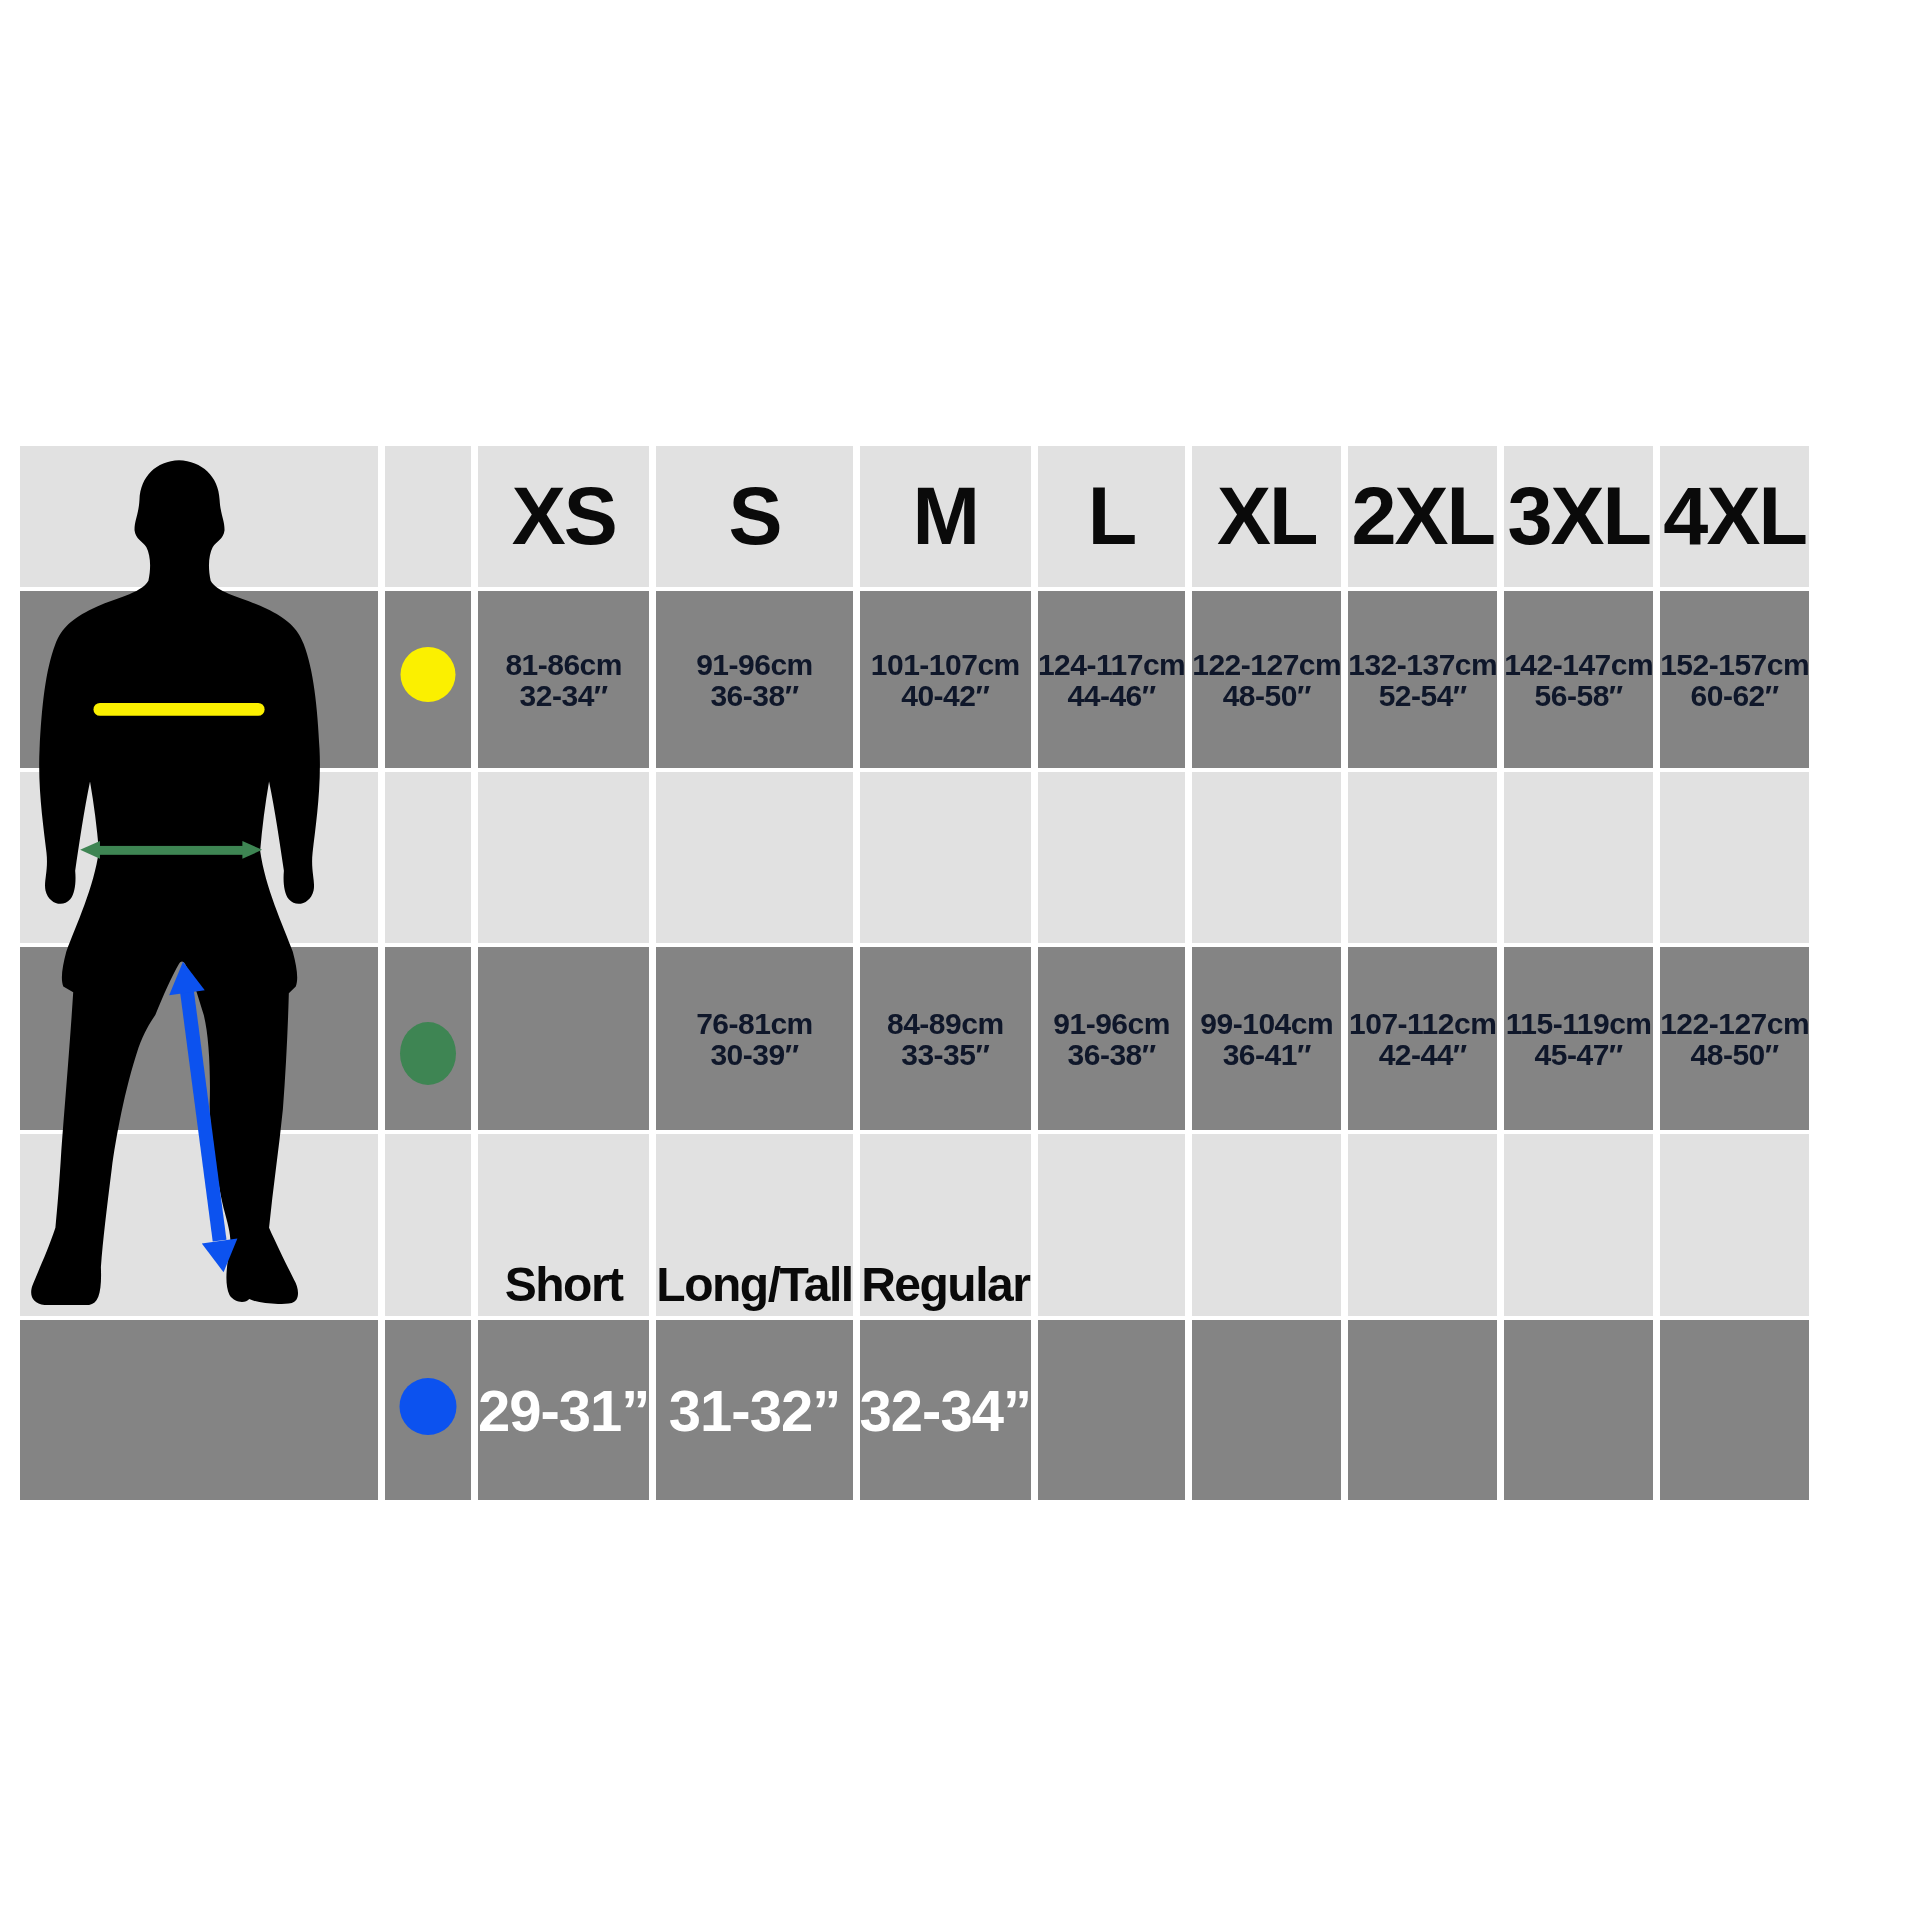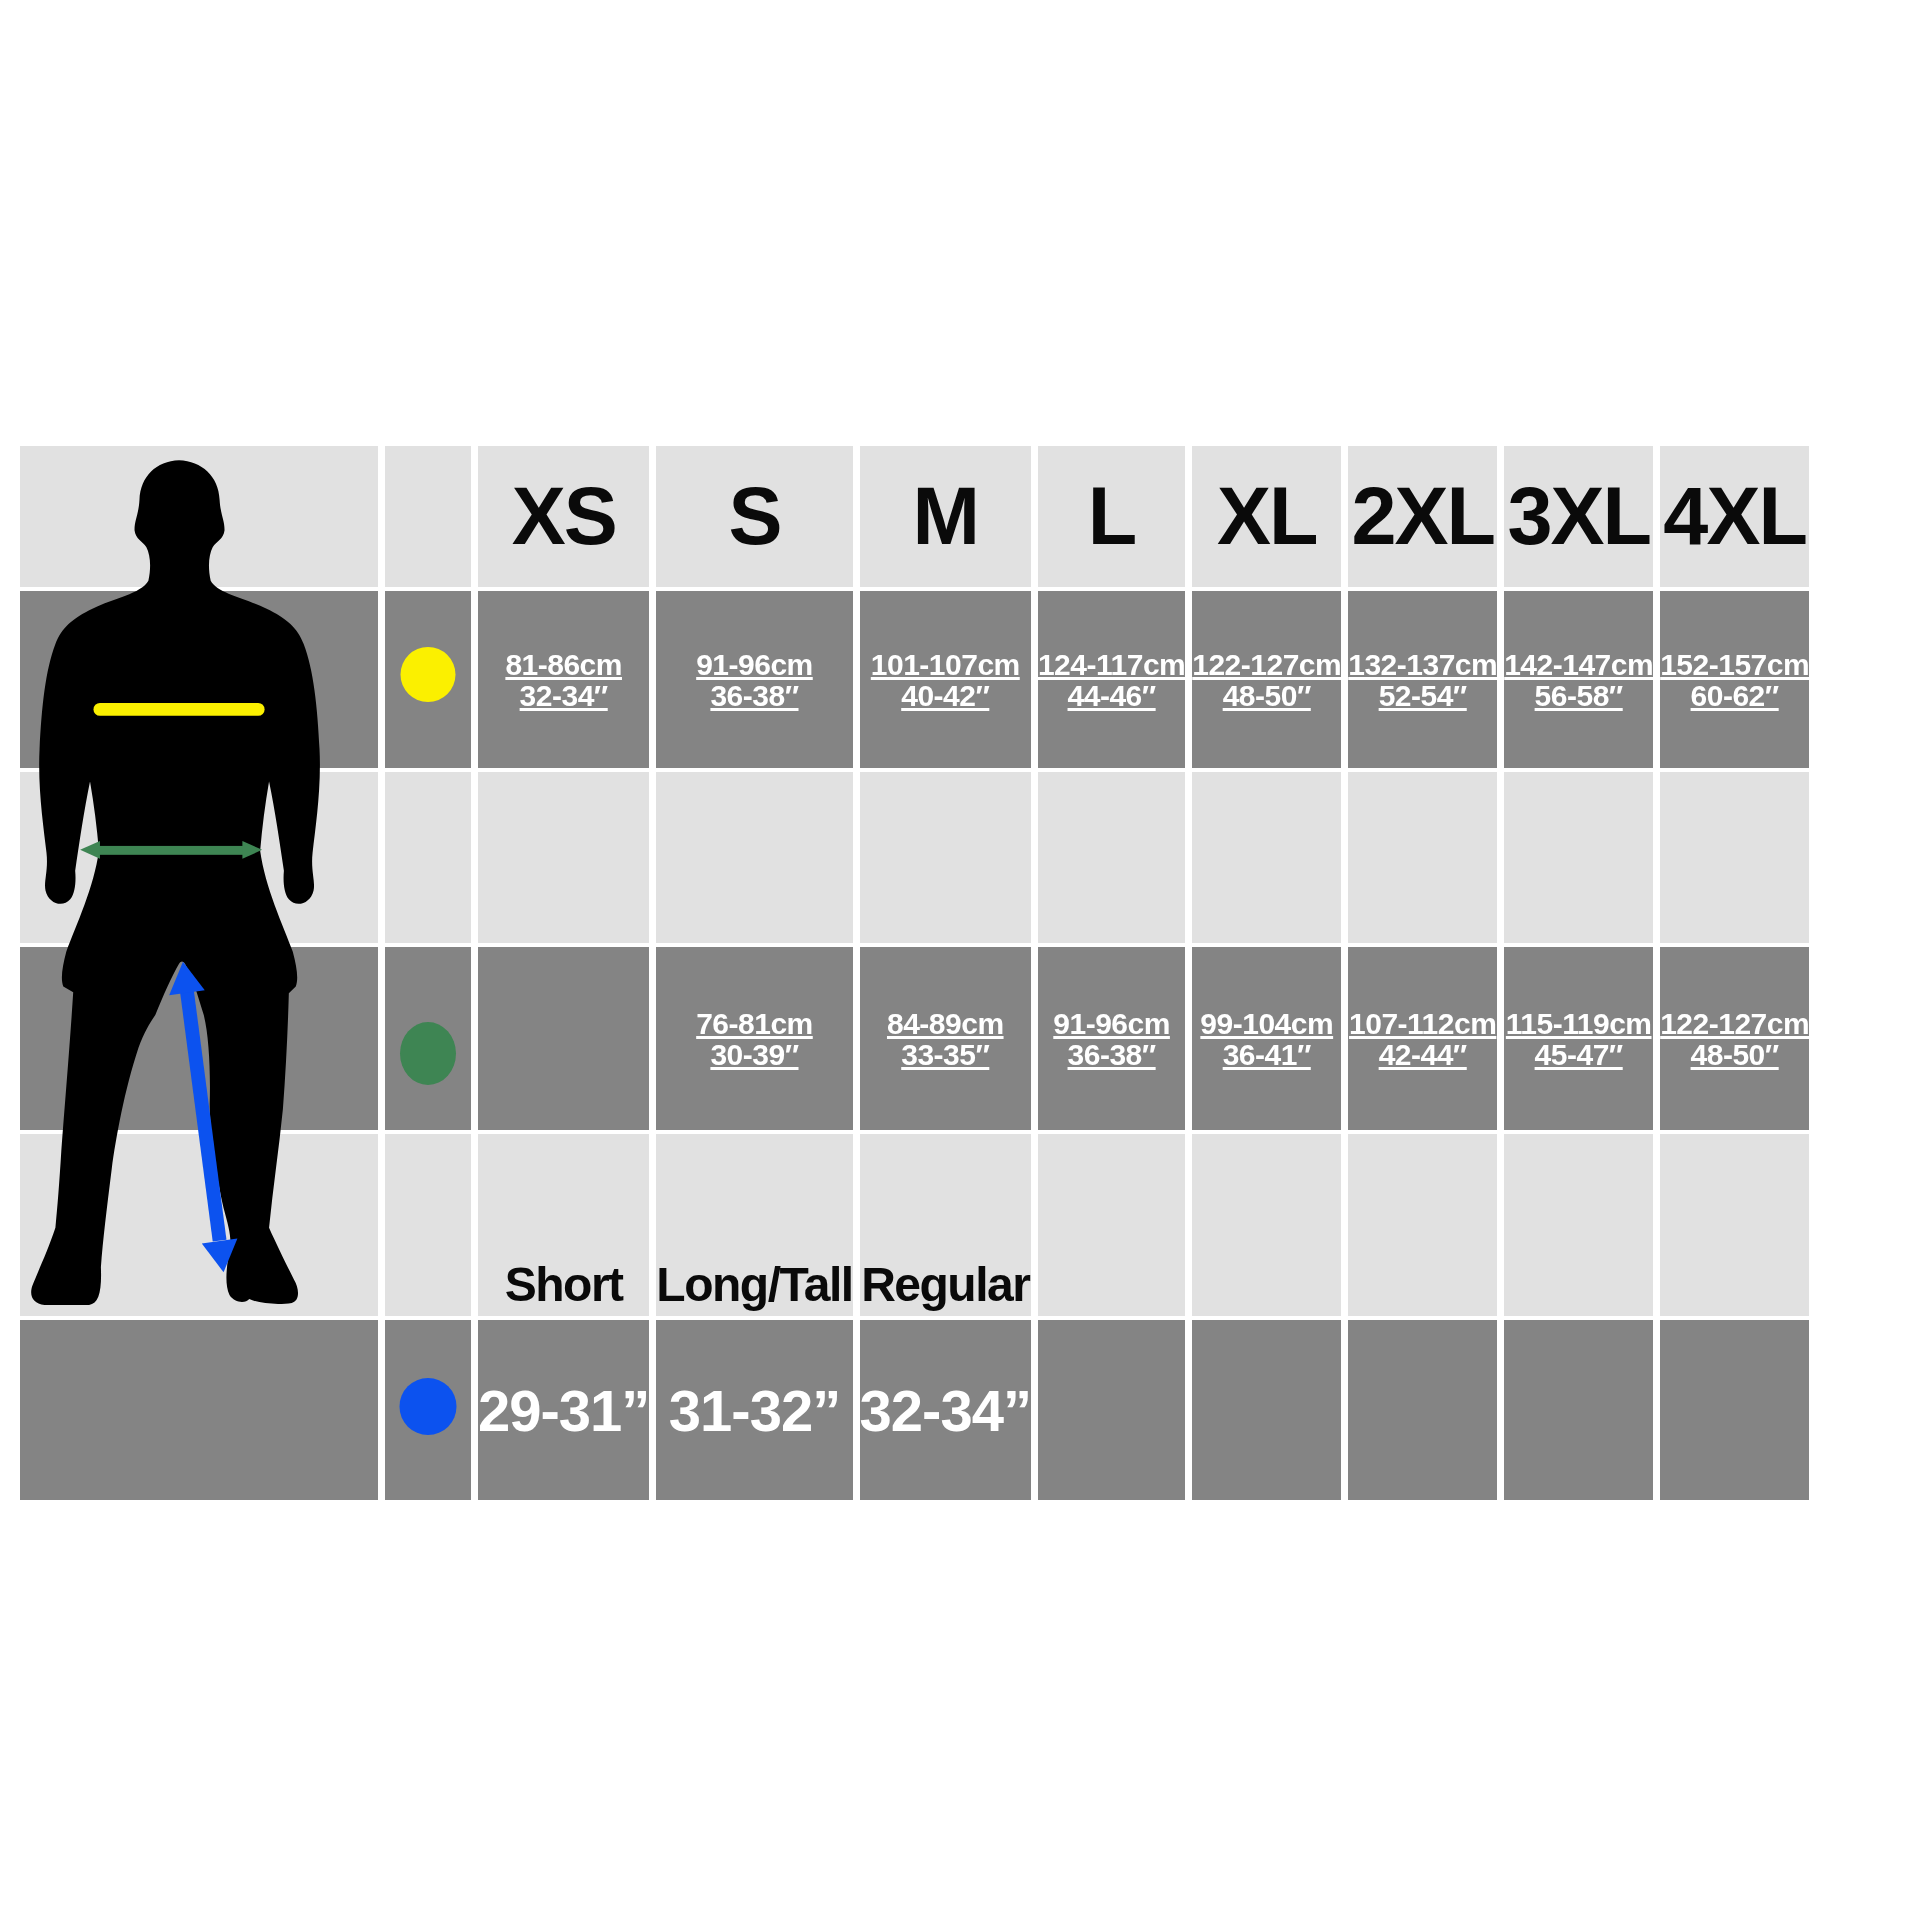--- a/index.html
+++ b/index.html
@@ -20,22 +20,22 @@
   }
   .cell{position:relative;overflow:visible;}
   .dark{background:#848484;}
   .light{background:#e1e1e1;}
   .header-cell{display:flex;align-items:center;justify-content:center;}
   .size-label{
     font-size:81px;font-weight:bold;color:#0a0a0a;letter-spacing:-2px;white-space:nowrap;
   }
   .val-cell{display:flex;flex-direction:column;align-items:center;justify-content:center;text-align:center;}
   .val-line{
-    font-size:30px;line-height:31px;font-weight:bold;color:#ffffff;
-    letter-spacing:-0.5px;white-space:nowrap;text-decoration:underline;
+    font-size:30px;line-height:31px;font-weight:bold;color:#0f172a;
+    letter-spacing:-0.5px;white-space:nowrap;
   }
   .len-cell{display:flex;align-items:flex-end;justify-content:center;padding-bottom:4px;}
   .len-label{
     font-size:48px;font-weight:bold;color:#0a0a0a;letter-spacing:-1.5px;white-space:nowrap;
   }
   .inseam-cell{display:flex;align-items:center;justify-content:center;}
   .inseam-val{
     font-size:58px;font-weight:bold;color:#ffffff;letter-spacing:-1px;white-space:nowrap;
   }
   

